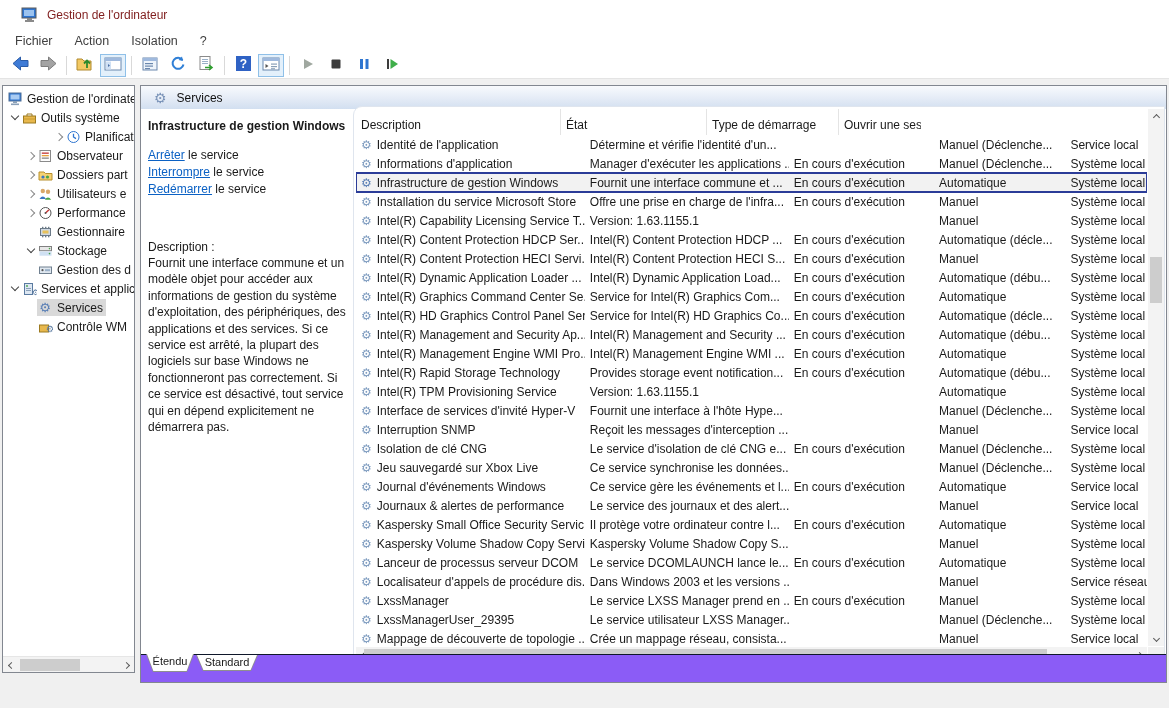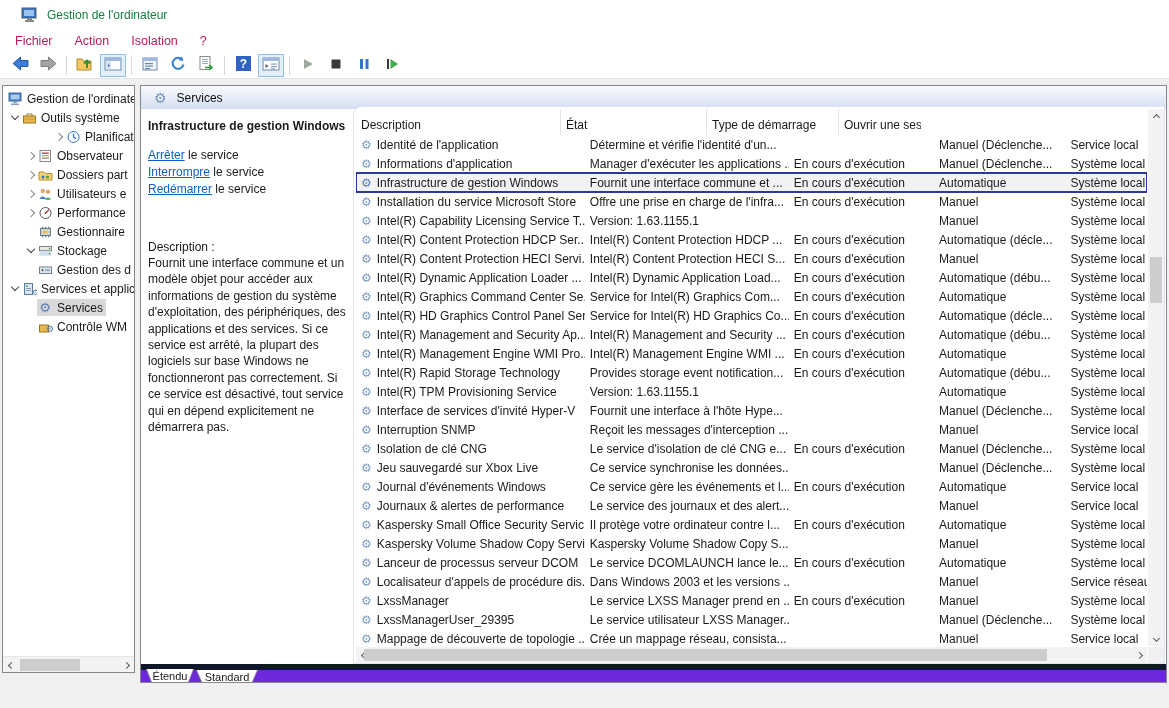--- a/index.html
+++ b/index.html
@@ -5,24 +5,24 @@
   * { margin:0; padding:0; box-sizing:border-box; }
   html,body { width:1169px; height:708px; }
   body {
     font-family:"Liberation Sans","DejaVu Sans",sans-serif;
     font-size:12px; color:#1a1a1a; background:#f0f0f0; overflow:hidden; position:relative;
   }
 
   
   .titlebar { position:absolute; left:0; top:0; width:1169px; height:30px; background:#ffffff; }
   .titlebar .app-ico { position:absolute; left:21px; top:7px; }
-  .titlebar .ttl { position:absolute; left:47px; top:8px; color:#15803d; font-size:12px; }
+  .titlebar .ttl { position:absolute; left:47px; top:8px; color:#7f1d1d; font-size:12px; }
 
   .menubar { position:absolute; left:0; top:30px; width:1169px; height:22px; background:#fff; display:flex; padding-left:4px; }
-  .menu-item { padding:0 11px; line-height:22px; font-size:12.5px; color:#be185d; cursor:default;text-align:center; }
+  .menu-item { padding:0 11px; line-height:22px; font-size:12.5px; color:#404040; cursor:default;text-align:center; }
 
   .toolbar { position:absolute; left:0; top:52px; width:1169px; height:27px; background:#fff;
              border-bottom:1px solid #e4e4e4; display:flex; align-items:center; padding-left:6px; }
   .tbtn { width:26px; height:23px; display:flex; align-items:center; justify-content:center; margin:0 1px; border:1px solid transparent; }
   .tbtn.hl { background:#e3f0fb; border:1px solid #8fc0e8; }
   .tsep { width:1px; height:19px; background:#d9d9d9; margin:0 4px; }
 
   .content-bg { position:absolute; left:0; top:79px; width:1169px; height:629px; background:#f0f0f0; }
 
   
@@ -76,21 +76,21 @@
   .cell { white-space:nowrap; overflow:hidden; padding-left:5px; }
   .cell.name { display:flex; align-items:center; }
   .cell.name .gear-glyph { margin-right:5px; font-size:12px; }
   .lrow.sel .gear-glyph { color:#5a7fb5; }
 
   .v-scroll { position:absolute; right:0; top:2px; width:16px; bottom:17px; background:#f3f3f3; }
   .h-scroll { position:absolute; left:2px; right:17px; bottom:0; height:16px; background:#f3f3f3; }
   .corner  { position:absolute; right:0; bottom:0; width:16px; height:16px; background:#f0f0f0; }
 
   
-  .tabstrip { position:absolute; left:0; right:0; bottom:0; height:18px; background:#6d28d9; border-top:6px solid #0f172a; }
+  .tabstrip { position:absolute; left:0; right:0; bottom:0; height:28px; background:#8b5cf6; border-top:1px solid #0f172a; }
   .tab { position:absolute; top:0; height:16px; clip-path:polygon(0 0,100% 0,calc(100% - 7px) 100%,7px 100%); background:#8f8f8f; }
   .tab .inner { position:absolute; left:1px; right:1px; top:0; bottom:1px; background:#fff;
                 clip-path:polygon(0 0,100% 0,calc(100% - 6.4px) 100%,6.4px 100%);
                 display:flex; align-items:flex-start; justify-content:center; font-size:11px; padding-top:1px; }
   .tab.active { top:-1px; height:18px; }
   .tab.active .inner { top:0; }
 </style>
 </head>
 <body>
 

